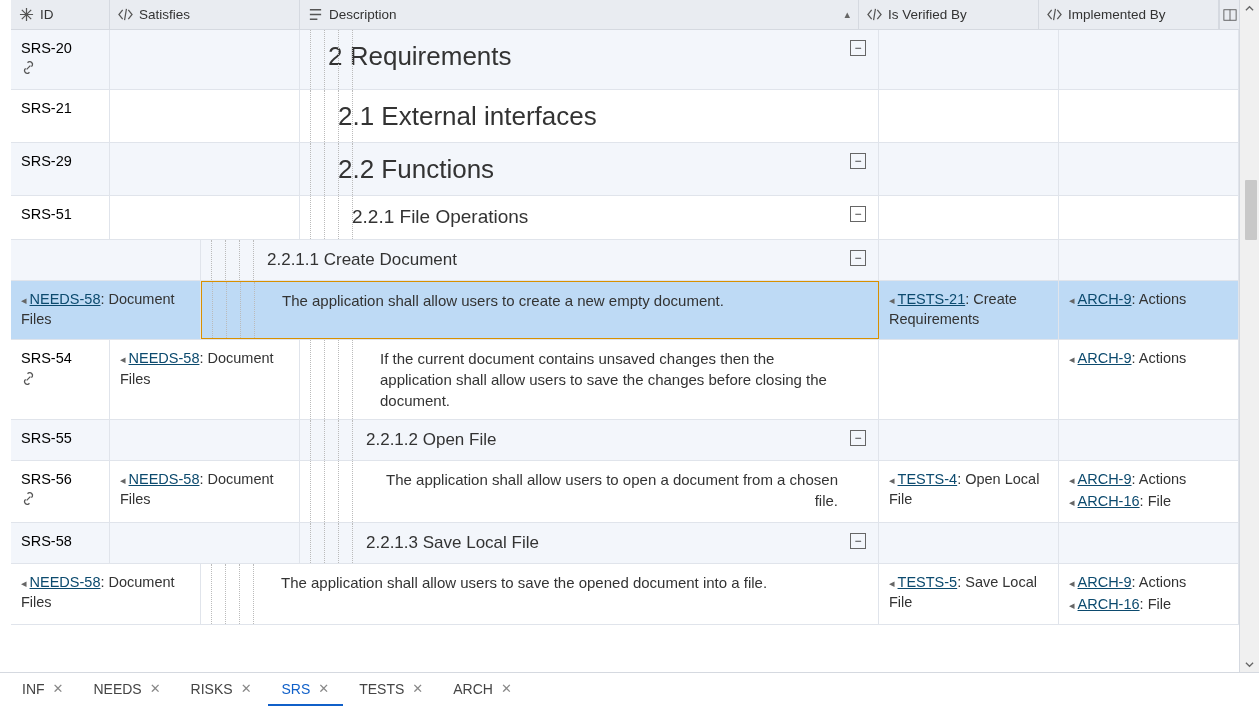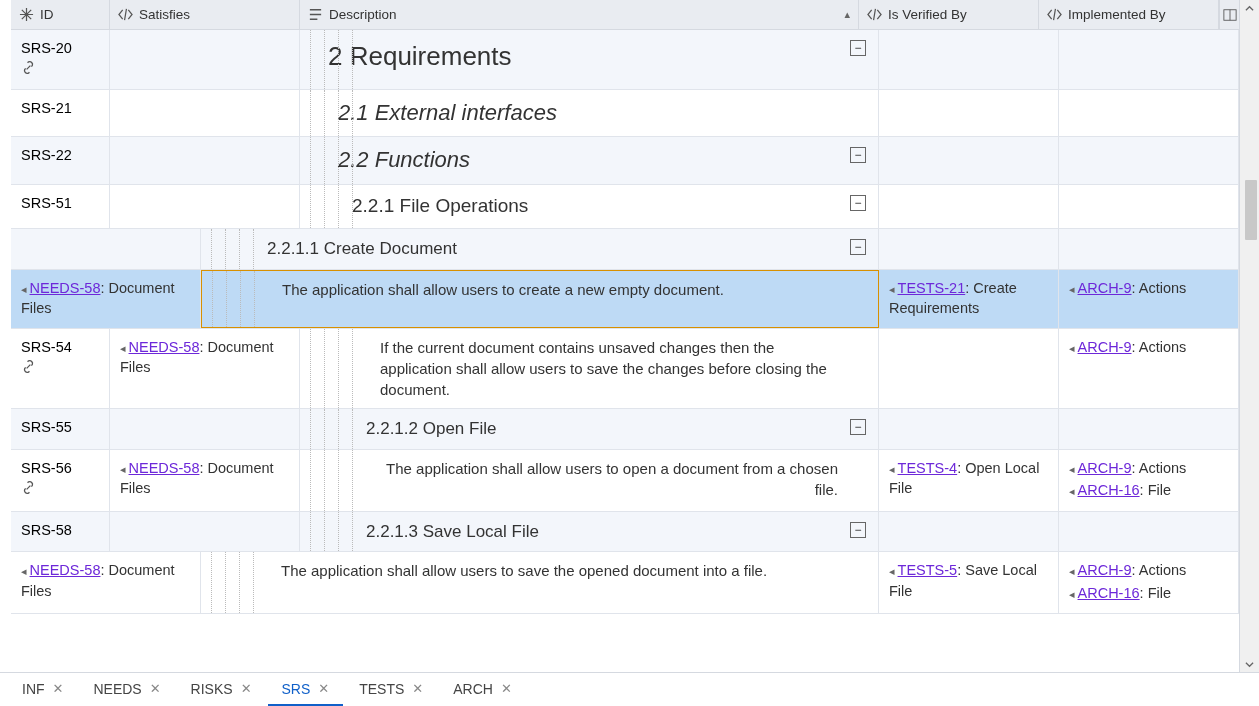--- a/index.html
+++ b/index.html
@@ -88,21 +88,21 @@
 
     .id-cell {
       color: #000000;
     }
     .link-icon {
       display: inline-block;
       margin-top: 2px;
       color: #555;
     }
     .desc-h1 { font-size: 26px; font-weight: 400; padding-left: 18px; }
-    .desc-h2 { font-size: 22px; font-weight: 400; padding-left: 28px; font-style: italic; }
+    .desc-h2 { font-size: 26px; font-weight: 400; padding-left: 28px; }
     .desc-h3 { font-size: 19px; font-weight: 400; padding-left: 42px; }
     .desc-h4 { font-size: 17px; font-weight: 400; padding-left: 56px; }
     .desc-body { font-size: 15px; padding-left: 70px; padding-right: 30px; }
 
     .collapse-box {
       position: absolute;
       right: 12px;
       top: 10px;
       width: 16px;
       height: 16px;
@@ -125,21 +125,21 @@
       pointer-events: none;
     }
     .tree-lines span {
       position: absolute;
       top: 0;
       bottom: 0;
       border-left: 1px dotted #bbb;
     }
 
     .link-ref {
-      color: #6d28d9;
+      color: #0c4a6e;
       text-decoration: underline;
       cursor: pointer;
     }
     .ref-line {
       margin-bottom: 2px;
     }
     .caret-left {
       display: inline-block;
       margin-right: 3px;
       color: #666;
@@ -282,21 +282,21 @@
                 <span style="left:38px"></span>
                 <span style="left:52px"></span>
               </div>
               <div class="desc-h2">2.1 External interfaces</div>
             </div>
             <div class="cell col-verified"></div>
             <div class="cell col-impl"></div>
           </div>
           <div class="row alt">
             <div class="cell col-id id-cell">
-              <div>SRS-22</div>
+              <div>SRS-29</div>
             </div>
             <div class="cell col-satisfies"></div>
             <div class="cell col-desc " style="position:relative;">
               <div class="tree-lines">
                 <span style="left:10px"></span>
                 <span style="left:24px"></span>
                 <span style="left:38px"></span>
                 <span style="left:52px"></span>
               </div>
               <div class="desc-h2">2.2 Functions</div>

